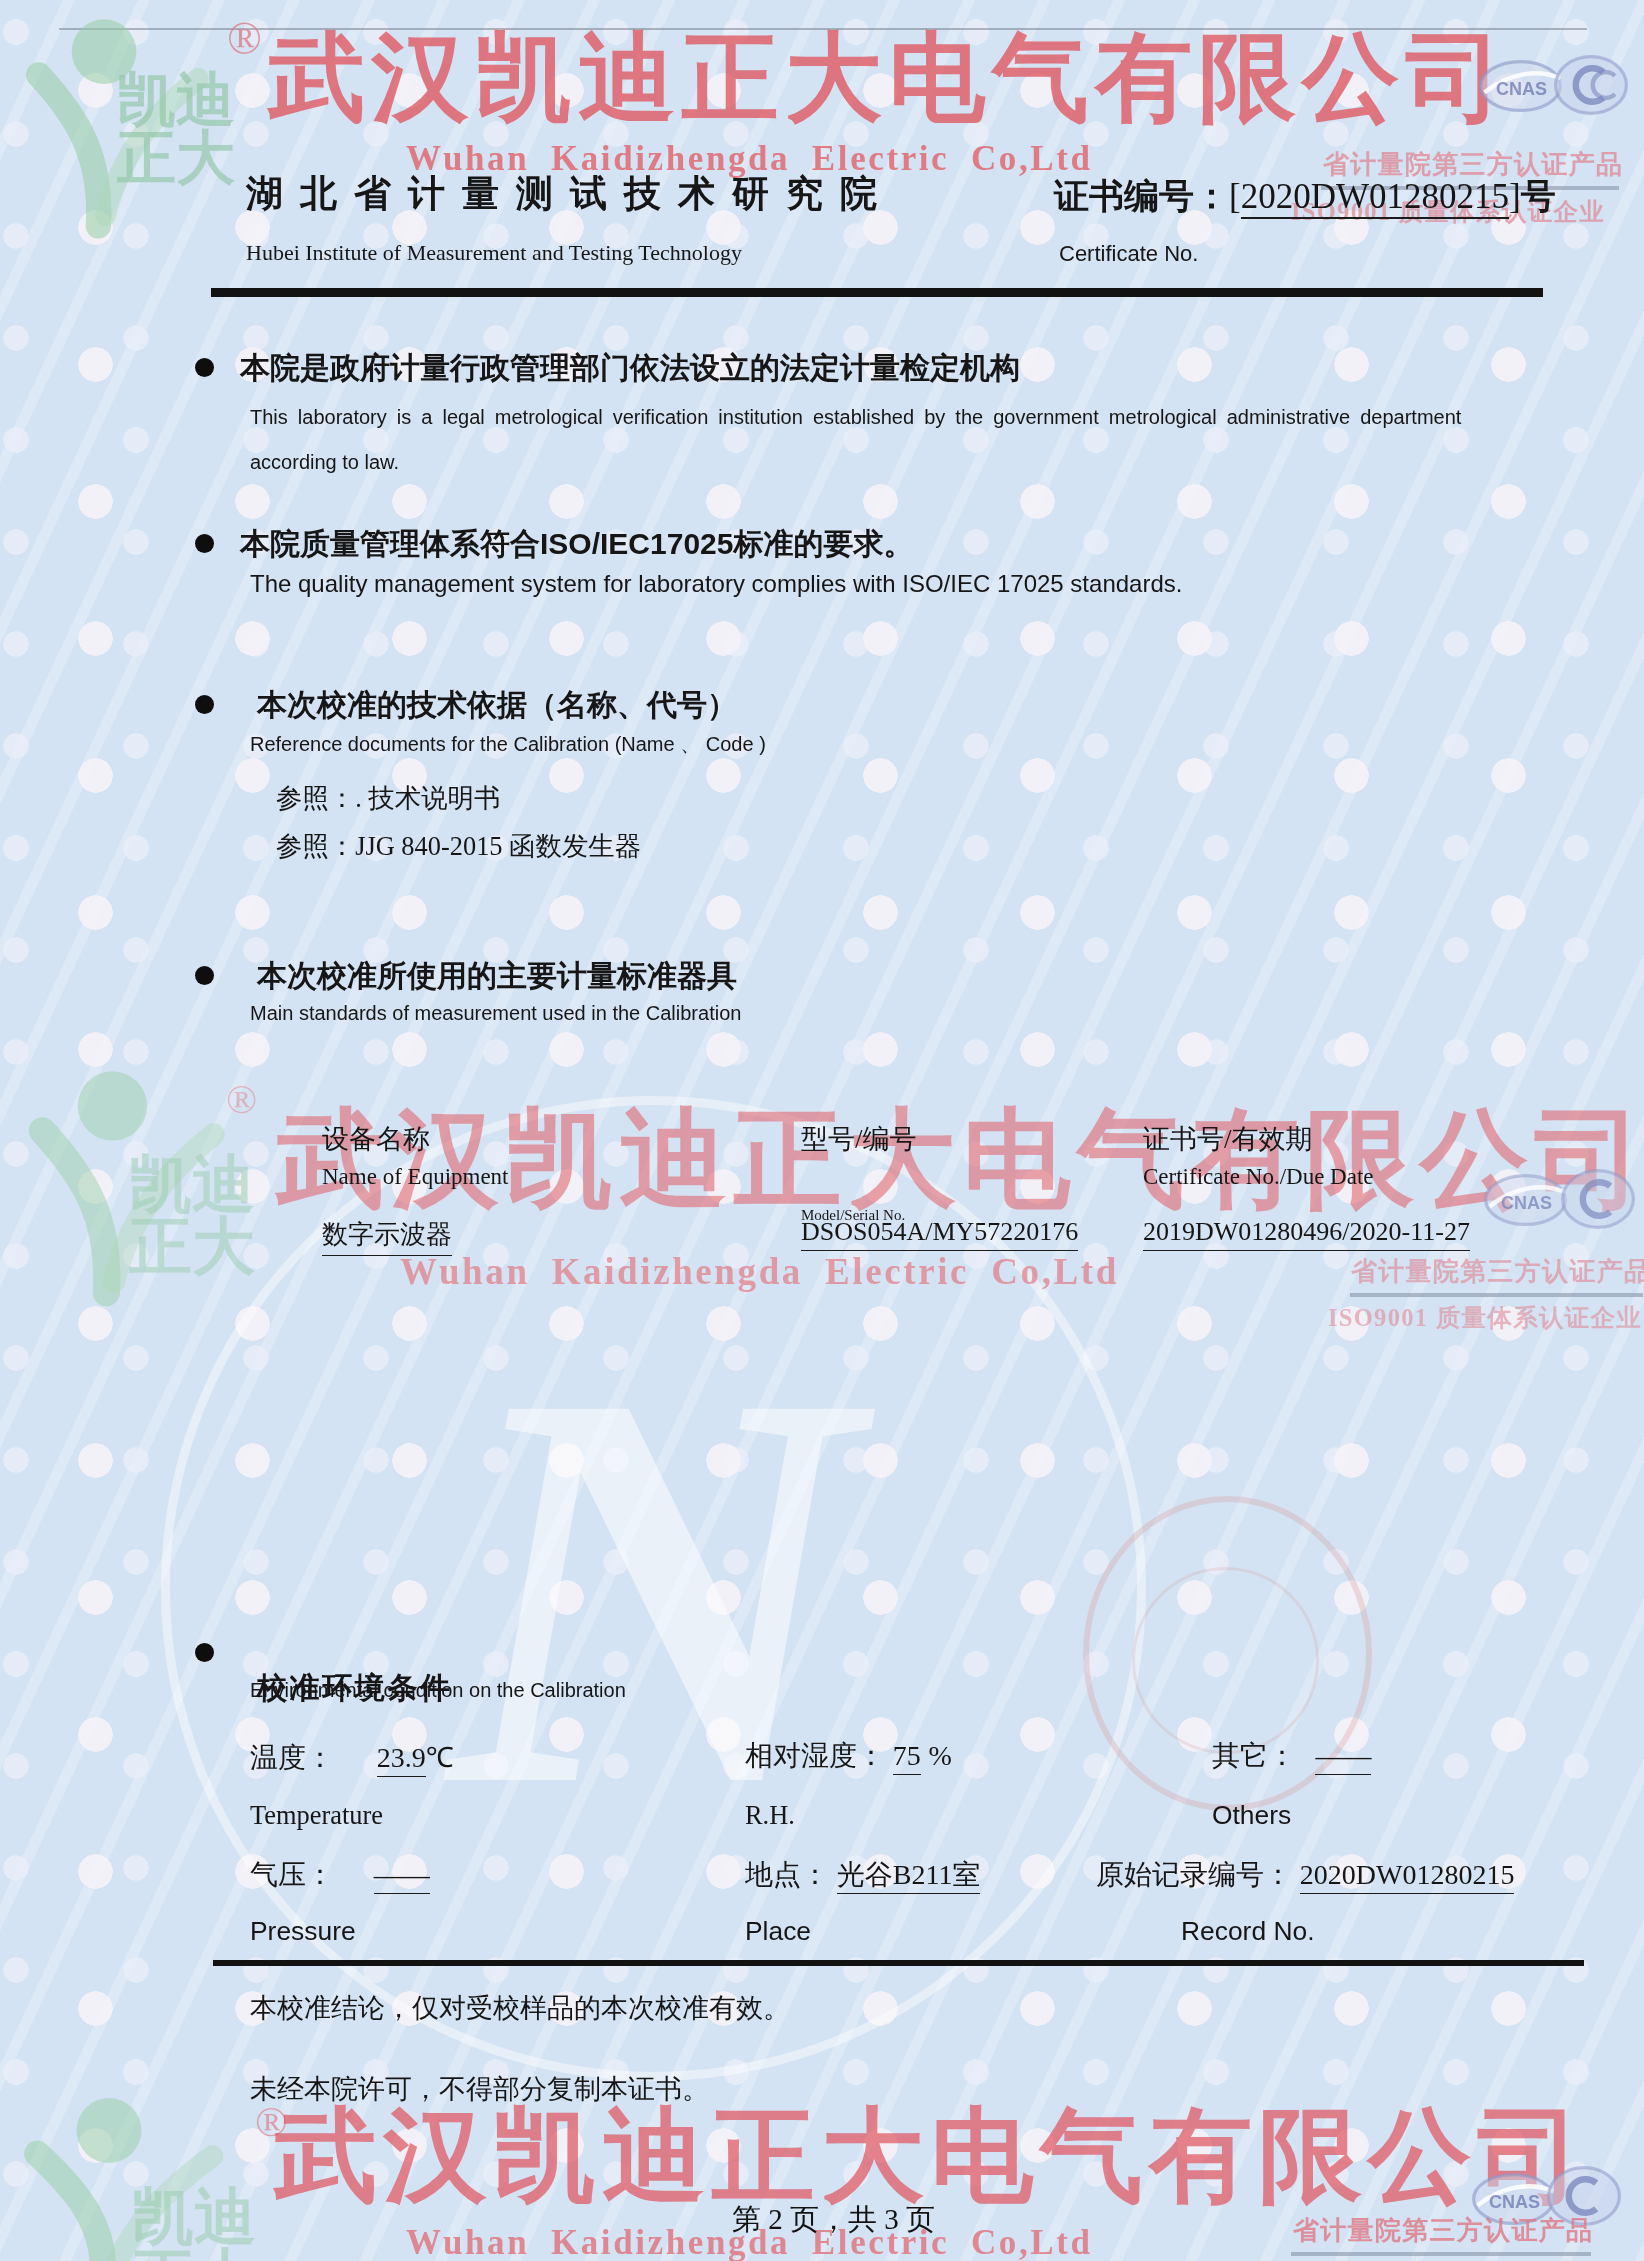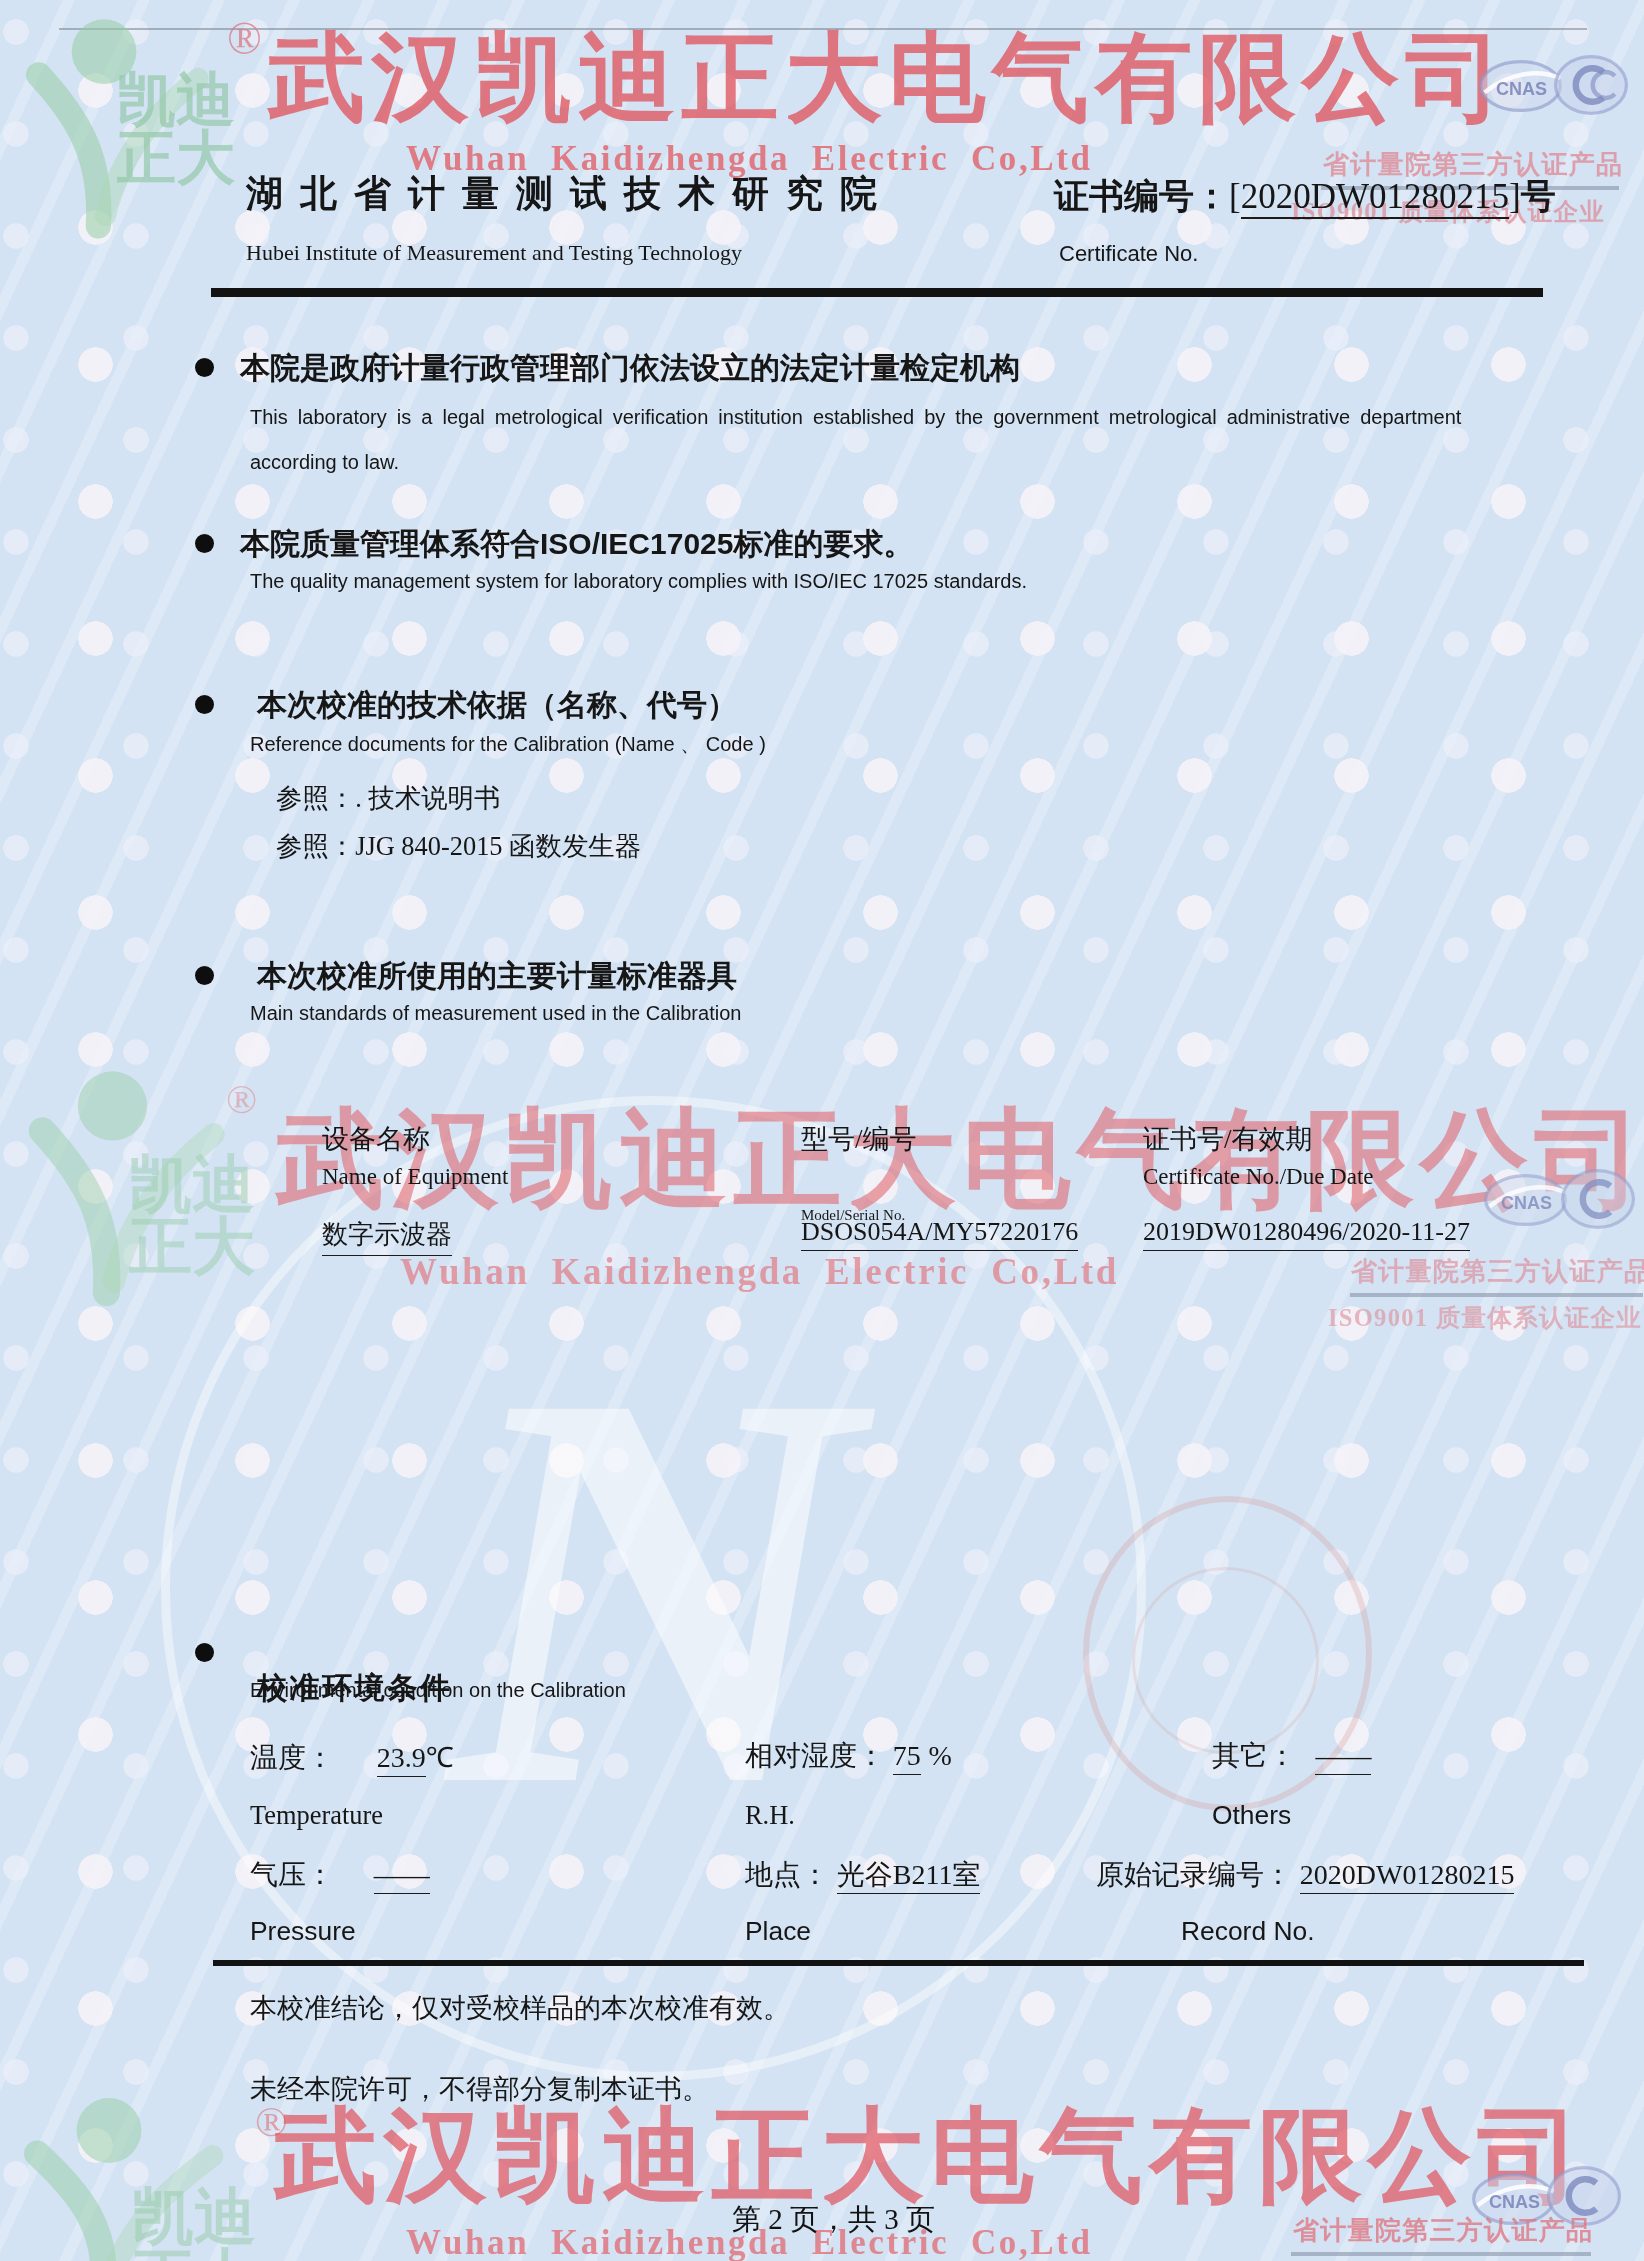--- a/index.html
+++ b/index.html
@@ -88,21 +88,21 @@
   <div class="abs sans nowrap" style="left:1059px;top:241px;font-size:22px;z-index:2;">Certificate No.</div>
   <div class="abs blackbar" style="left:211px;top:288px;width:1332px;height:9px;z-index:2;"></div>
 
   <div class="abs bullet-dot" style="left:195px;top:358px;z-index:2;"></div>
   <div class="abs sans nowrap" style="left:250px;top:406px;font-size:20px;word-spacing:4.5px;z-index:2;">This laboratory is a legal metrological verification institution established by the government metrological administrative department</div>
   <div class="abs hei nowrap" style="left:240px;top:348px;font-size:30px;z-index:2;">本院是政府计量行政管理部门依法设立的法定计量检定机构</div>
   <div class="abs sans nowrap" style="left:250px;top:451px;font-size:20px;z-index:2;">according to law.</div>
 
   <div class="abs bullet-dot" style="left:195px;top:534px;z-index:2;"></div>
   <div class="abs hei nowrap" style="left:240px;top:524px;font-size:30px;z-index:2;">本院质量管理体系符合ISO/IEC17025标准的要求。</div>
-  <div class="abs sans nowrap" style="left:250px;top:570px;font-size:20px;z-index:2;text-align:center;">The quality management system for laboratory complies with ISO/IEC 17025 standards.</div>
+  <div class="abs sans nowrap" style="left:250px;top:570px;font-size:24px;z-index:2;text-align:center;">The quality management system for laboratory complies with ISO/IEC 17025 standards.</div>
 
   <div class="abs bullet-dot" style="left:195px;top:695px;z-index:2;"></div>
   <div class="abs hei nowrap" style="left:257px;top:685px;font-size:30px;z-index:2;">本次校准的技术依据（名称、代号）</div>
   <div class="abs sans nowrap" style="left:250px;top:731px;font-size:20px;z-index:2;">Reference documents for the Calibration (Name 、 Code )</div>
   <div class="abs song nowrap" style="left:276px;top:781px;font-size:26.4px;z-index:2;">参照：. 技术说明书</div>
   <div class="abs song nowrap" style="left:276px;top:829px;font-size:26.4px;z-index:2;">参照：JJG 840-2015 函数发生器</div>
 
   <div class="abs bullet-dot" style="left:195px;top:966px;z-index:2;"></div>
   <div class="abs hei nowrap" style="left:257px;top:956px;font-size:30px;z-index:2;">本次校准所使用的主要计量标准器具</div>
   <div class="abs sans nowrap" style="left:250px;top:1002px;font-size:20px;z-index:2;">Main standards of measurement used in the Calibration</div>

